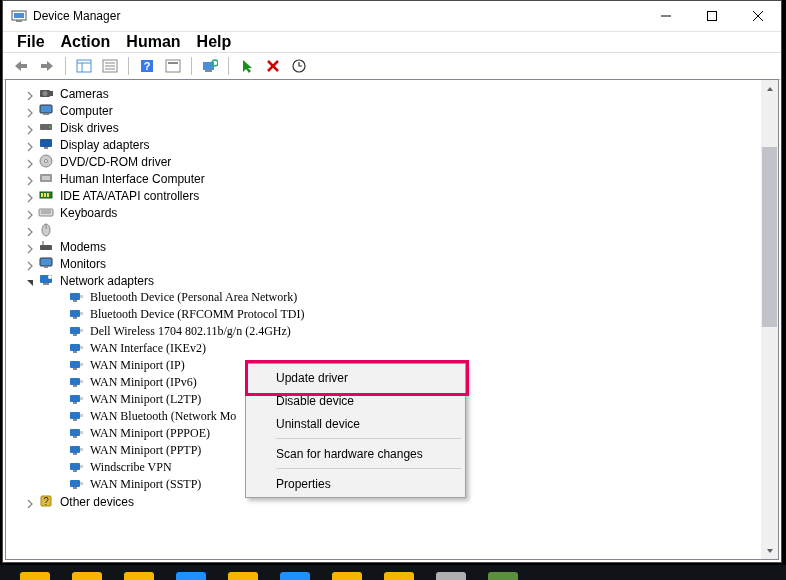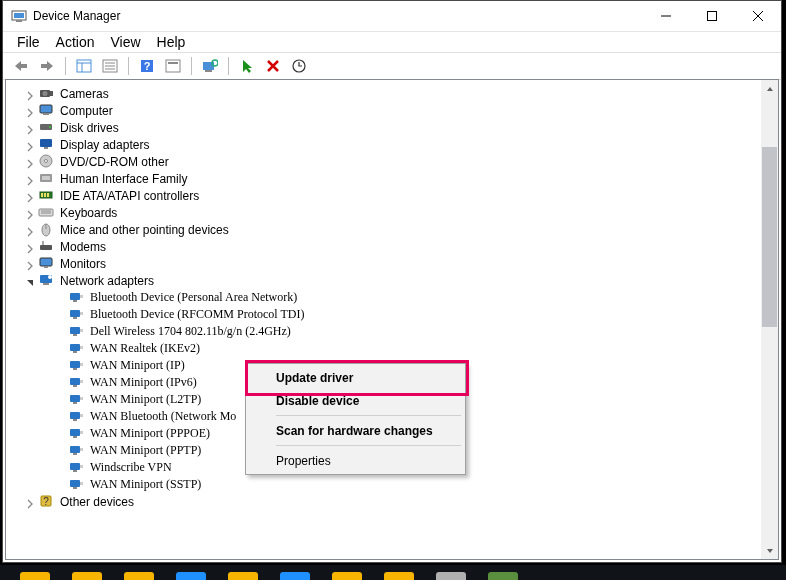--- a/index.html
+++ b/index.html
@@ -4,40 +4,40 @@
 <style>
 html,body{margin:0;padding:0;font-family:"Segoe UI",Tahoma,sans-serif;font-size:12px;color:#000;background:#000;}
 .screen{width:786px;height:580px;position:relative;background:#000;}
 .window{position:absolute;left:2px;top:0;width:780px;height:563px;background:#fff;border:1px solid #4a4a4a;box-sizing:border-box;}
 .titlebar{height:30px;display:flex;align-items:center;border-bottom:1px solid #e5e5e5;}
 .title-icon{width:16px;height:16px;margin:0 6px 0 8px;}
 .title-text{flex:1;font-size:12px;}
 .win-controls{display:flex;}
 .win-btn{width:46px;height:30px;display:flex;align-items:center;justify-content:center;}
 .menubar{height:20px;display:flex;align-items:center;padding-left:6px;}
-.menu-item{padding:2px 8px;font-size:14px;}
+.menu-item{padding:2px 8px;font-size:16px;font-weight:bold;}
 .toolbar{height:26px;border-top:1px solid #e0e0e0;border-bottom:1px solid #e0e0e0;display:flex;align-items:center;padding-left:6px;gap:2px;}
 .tool-sep{width:1px;height:18px;background:#c0c0c0;margin:0 4px;}
 .tool-btn{width:22px;height:22px;display:flex;align-items:center;justify-content:center;border:1px solid transparent;}
 .content{position:absolute;top:78px;bottom:2px;left:2px;right:2px;border:1px solid #828790;background:#fff;overflow:hidden;}
 .tree{position:absolute;top:0;left:0;right:17px;bottom:0;overflow:hidden;padding-top:4px;}
 .scrollbar{position:absolute;top:0;right:0;width:17px;bottom:0;background:#f0f0f0;}
 .scroll-arrow{width:17px;height:17px;display:flex;align-items:center;justify-content:center;background:#f0f0f0;}
 .scroll-track{position:absolute;top:17px;bottom:17px;width:17px;}
 .scroll-thumb{position:absolute;top:50px;height:180px;width:15px;left:1px;background:#c2c3c9;}
 .scroll-arrow.down{position:absolute;bottom:0;}
 .row{height:17px;display:flex;align-items:flex-end;white-space:nowrap;}
 .row .caret{width:12px;display:flex;justify-content:center;align-items:center;margin-left:0;}
 .row .icon{width:16px;height:16px;margin:0 4px 0 2px;display:flex;align-items:center;justify-content:center;}
 .row .label{padding:0 2px;}
 .row.selected .label{background:#cce8ff;border:1px dotted #666;padding:0 1px;}
 .indent1{padding-left:18px;}
 .indent2{padding-left:48px;font-family:Liberation Serif, serif;}
 .ctx-menu{position:absolute;left:245px;top:363px;width:215px;background:#f2f2f2;border:1px solid #a0a0a0;box-shadow:3px 3px 4px rgba(0,0,0,0.25);padding:2px;}
-.ctx-item{height:23px;display:flex;align-items:center;padding-left:28px;font-size:12px;font-weight:bold;}
+.ctx-item{height:23px;display:flex;align-items:center;padding-left:28px;font-size:12px;}
 .ctx-sep{height:1px;background:#d0d0d0;margin:3px 2px 3px 28px;}
 .highlight-box{position:absolute;left:245px;top:360px;width:218px;height:30px;border:3px solid #e6005c;pointer-events:none;z-index:50;}
 .taskbar{position:absolute;left:0;bottom:0;width:786px;height:15px;background:#101318;display:flex;align-items:flex-end;gap:22px;padding-left:20px;box-sizing:border-box;}
 .task-ic{width:30px;height:8px;border-top-left-radius:3px;border-top-right-radius:3px;}
 svg{display:block;}
 </style>
 </head>
 <body>
 
 <div class="screen">
@@ -68,21 +68,21 @@
               <line x1="0" y1="0" x2="10" y2="10" stroke="#000"></line>
               <line x1="10" y1="0" x2="0" y2="10" stroke="#000"></line>
             </svg>
           </div>
       </div>
     </div>
 
     <div class="menubar">
       <span class="menu-item">File</span>
       <span class="menu-item">Action</span>
-      <span class="menu-item">View</span>
+      <span class="menu-item">Human</span>
       <span class="menu-item">Help</span>
     </div>
 
     <div class="toolbar">
       <div class="tool-btn">
           <svg width="16" height="12">
             <path d="M8 1 L2 6 L8 11 Z" fill="#888"></path>
             <rect x="8" y="4" width="6" height="4" fill="#888"></rect>
           </svg>
         </div>
@@ -213,35 +213,35 @@
               <svg width="10" height="10">
                 <path d="M3 1 L7 5 L3 9" fill="none" stroke="#888" stroke-width="1.3"></path>
               </svg>
             </span>
             <span class="icon">
               <svg width="16" height="16">
                 <circle cx="8" cy="8" r="6" fill="#ccc" stroke="#888"></circle>
                 <circle cx="8" cy="8" r="1.5" fill="#fff" stroke="#888"></circle>
               </svg>
             </span>
-            <span class="label">DVD/CD-ROM other</span>
+            <span class="label">DVD/CD-ROM driver</span>
           </div>
           <div class="row indent1">
             <span class="caret">
               <svg width="10" height="10">
                 <path d="M3 1 L7 5 L3 9" fill="none" stroke="#888" stroke-width="1.3"></path>
               </svg>
             </span>
             <span class="icon">
               <svg width="16" height="16">
                 <rect x="2" y="4" width="12" height="8" fill="#999" rx="1"></rect>
                 <rect x="4" y="6" width="8" height="4" fill="#ccc"></rect>
               </svg>
             </span>
-            <span class="label">Human Interface Family</span>
+            <span class="label">Human Interface Computer</span>
           </div>
           <div class="row indent1">
             <span class="caret">
               <svg width="10" height="10">
                 <path d="M3 1 L7 5 L3 9" fill="none" stroke="#888" stroke-width="1.3"></path>
               </svg>
             </span>
             <span class="icon">
               <svg width="16" height="16">
                 <rect x="2" y="5" width="12" height="6" fill="#2a7a2a" stroke="#1a5a1a"></rect>
@@ -272,21 +272,20 @@
               <svg width="10" height="10">
                 <path d="M3 1 L7 5 L3 9" fill="none" stroke="#888" stroke-width="1.3"></path>
               </svg>
             </span>
             <span class="icon">
               <svg width="16" height="16">
                 <ellipse cx="8" cy="9" rx="4" ry="6" fill="#ccc" stroke="#888"></ellipse>
                 <line x1="8" y1="3" x2="8" y2="8" stroke="#888"></line>
               </svg>
             </span>
-            <span class="label">Mice and other pointing devices</span>
           </div>
           <div class="row indent1">
             <span class="caret">
               <svg width="10" height="10">
                 <path d="M3 1 L7 5 L3 9" fill="none" stroke="#888" stroke-width="1.3"></path>
               </svg>
             </span>
             <span class="icon">
               <svg width="16" height="16">
                 <rect x="2" y="7" width="12" height="5" fill="#555" rx="1"></rect>
@@ -359,21 +358,21 @@
           </div>
           <div class="row indent2">
             <span class="caret"></span>
             <span class="icon">
               <svg width="16" height="16">
                 <rect x="2" y="4" width="10" height="7" fill="#2a76c6" rx="1"></rect>
                 <rect x="5" y="11" width="4" height="2" fill="#888"></rect>
                 <rect x="12" y="6" width="3" height="3" fill="#ccc"></rect>
               </svg>
             </span>
-            <span class="label">WAN Realtek (IKEv2)</span>
+            <span class="label">WAN Interface (IKEv2)</span>
           </div>
           <div class="row indent2">
             <span class="caret"></span>
             <span class="icon">
               <svg width="16" height="16">
                 <rect x="2" y="4" width="10" height="7" fill="#2a76c6" rx="1"></rect>
                 <rect x="5" y="11" width="4" height="2" fill="#888"></rect>
                 <rect x="12" y="6" width="3" height="3" fill="#ccc"></rect>
               </svg>
             </span>
@@ -486,20 +485,21 @@
             </svg>
           </div>
       </div>
     </div>
 
   </div>
 
   <div class="ctx-menu">
     <div class="ctx-item">Update driver</div>
     <div class="ctx-item">Disable device</div>
+    <div class="ctx-item">Uninstall device</div>
     <div class="ctx-sep"></div>
     <div class="ctx-item">Scan for hardware changes</div>
     <div class="ctx-sep"></div>
     <div class="ctx-item" style="font-weight:normal">Properties</div>
   </div>
 
   <div class="highlight-box"></div>
 
   <div class="taskbar">
     <div class="task-ic" style="background:#f7b500"></div>

